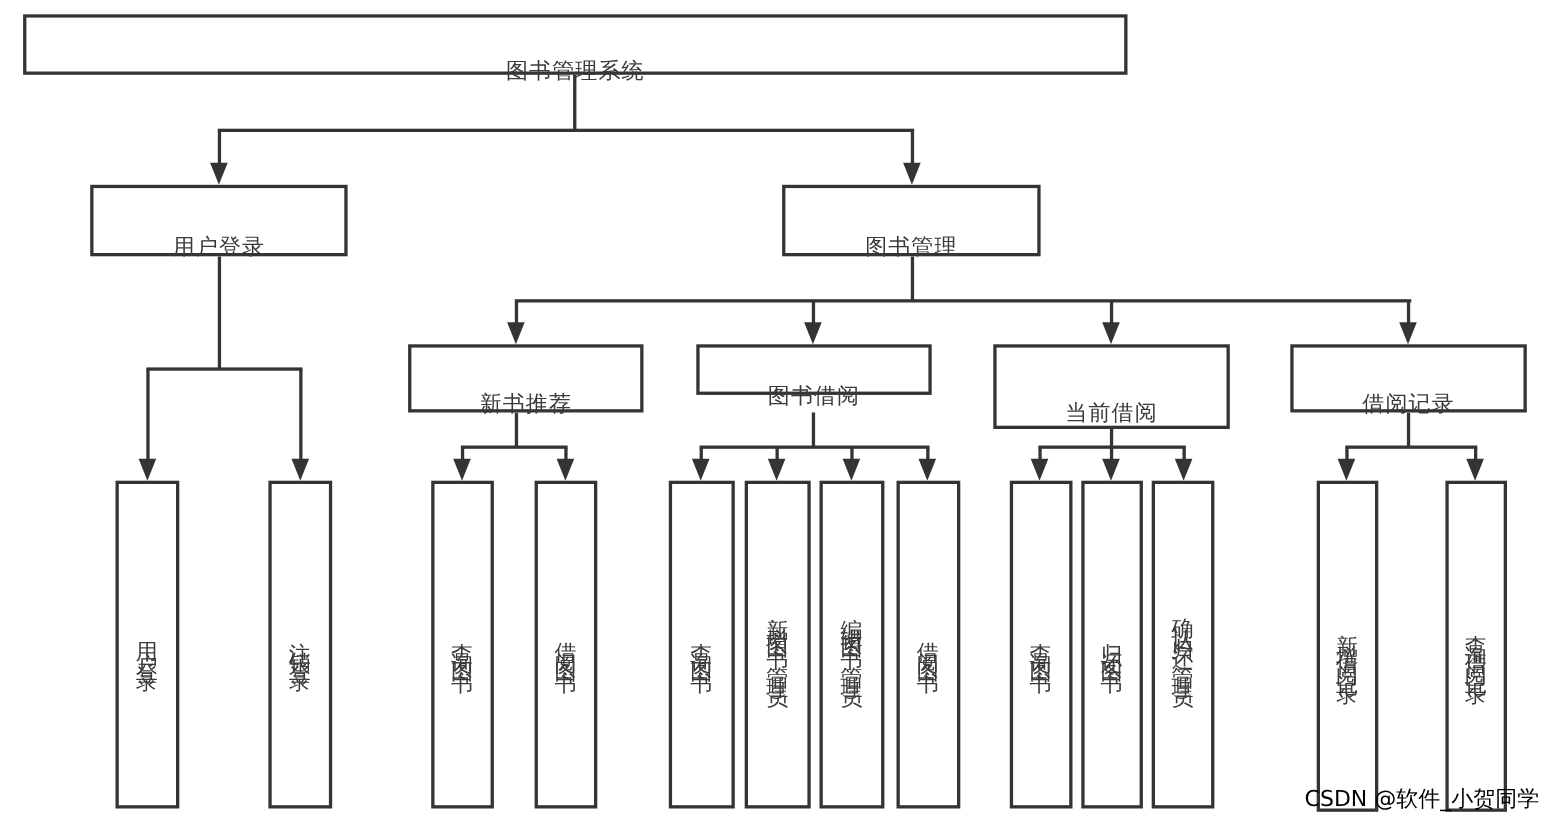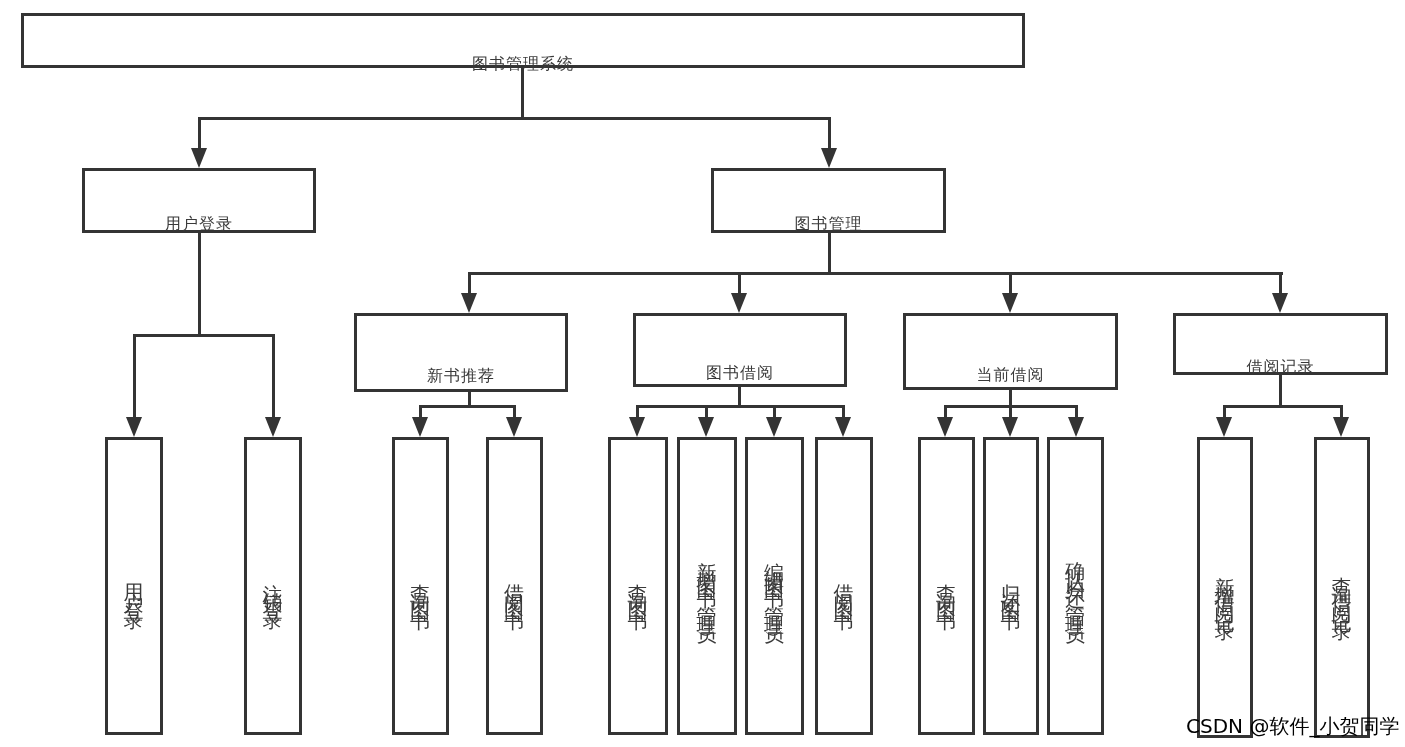--- a/index.html
+++ b/index.html
@@ -8,21 +8,21 @@
   }
   html,body{margin:0;padding:0;background:#ffffff;}
   .canvas{
     position:relative;width:1405px;height:747px;background:#ffffff;overflow:hidden;
     font-family:"DejaVu Sans","Liberation Sans",sans-serif;color:var(--text);
   }
   .box{
     position:absolute;border:3px solid var(--line);background:#ffffff;
     display:flex;align-items:center;justify-content:center;box-sizing:border-box;
   }
-  .hlabel{font-size:16px;letter-spacing:1px;white-space:nowrap;margin-top:47px;}
+  .hlabel{font-size:20px;letter-spacing:1px;white-space:nowrap;margin-top:47px;}
   .vbox .vlabel{
     writing-mode:vertical-rl;text-orientation:mixed;
     font-size:20px;letter-spacing:9px;line-height:1;white-space:nowrap;
   }
   .seg{position:absolute;background:var(--line);}
   .arrow{
     position:absolute;width:0;height:0;
     border-left:8px solid transparent;border-right:8px solid transparent;
     border-top:20px solid var(--line);
   }
@@ -101,24 +101,24 @@
     <span class="hlabel">图书管理系统</span>
   </div>
 
   <div class="box" style="left:82px;top:168px;width:234px;height:65px;">
     <span class="hlabel">用户登录</span>
   </div>
   <div class="box" style="left:711px;top:168px;width:235px;height:65px;">
     <span class="hlabel">图书管理</span>
   </div>
 
-  <div class="box" style="left:354px;top:313px;width:214px;height:79px;">
+  <div class="box" style="left:371px;top:313px;width:214px;height:62px;">
     <span class="hlabel">新书推荐</span>
   </div>
-  <div class="box" style="left:633px;top:313px;width:214px;height:74px;">
+  <div class="box" style="left:633px;top:313px;width:214px;height:46px;">
     <span class="hlabel">图书借阅</span>
   </div>
   <div class="box" style="left:903px;top:313px;width:215px;height:77px;">
     <span class="hlabel">当前借阅</span>
   </div>
   <div class="box" style="left:1173px;top:313px;width:215px;height:62px;">
     <span class="hlabel">借阅记录</span>
   </div>
 
   <div class="box vbox" style="left:105px;top:437px;width:58px;height:298px;">

